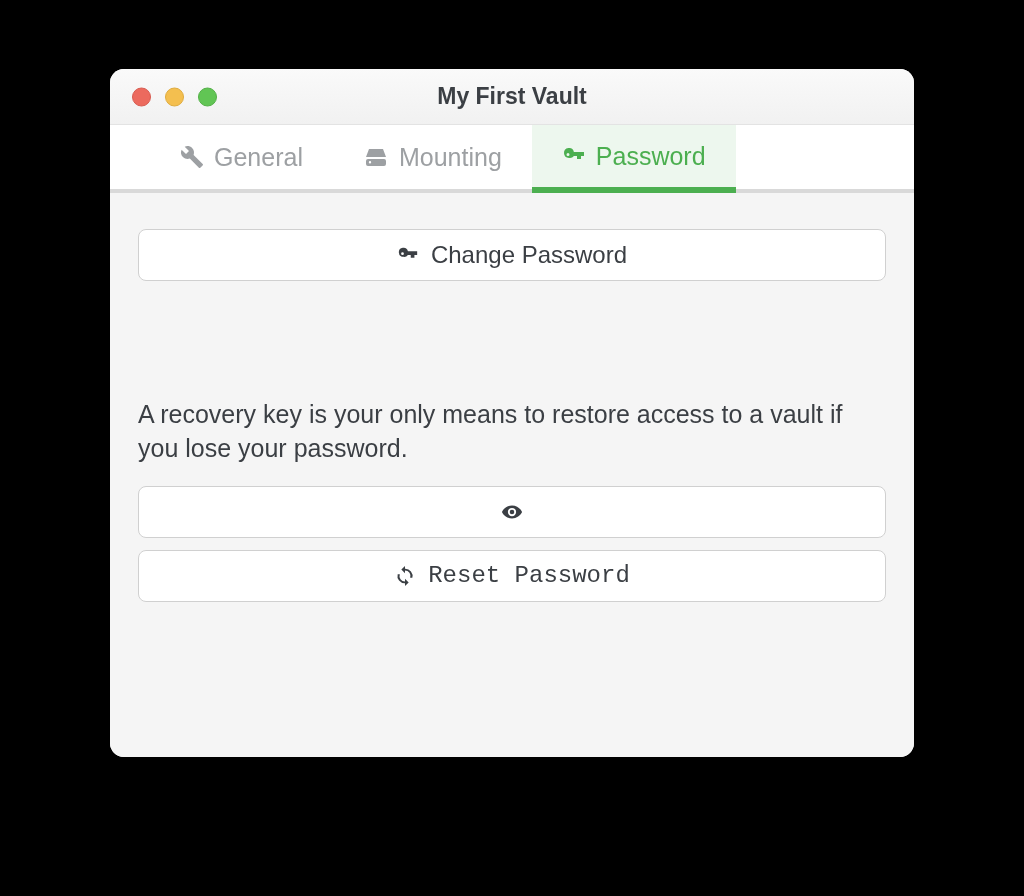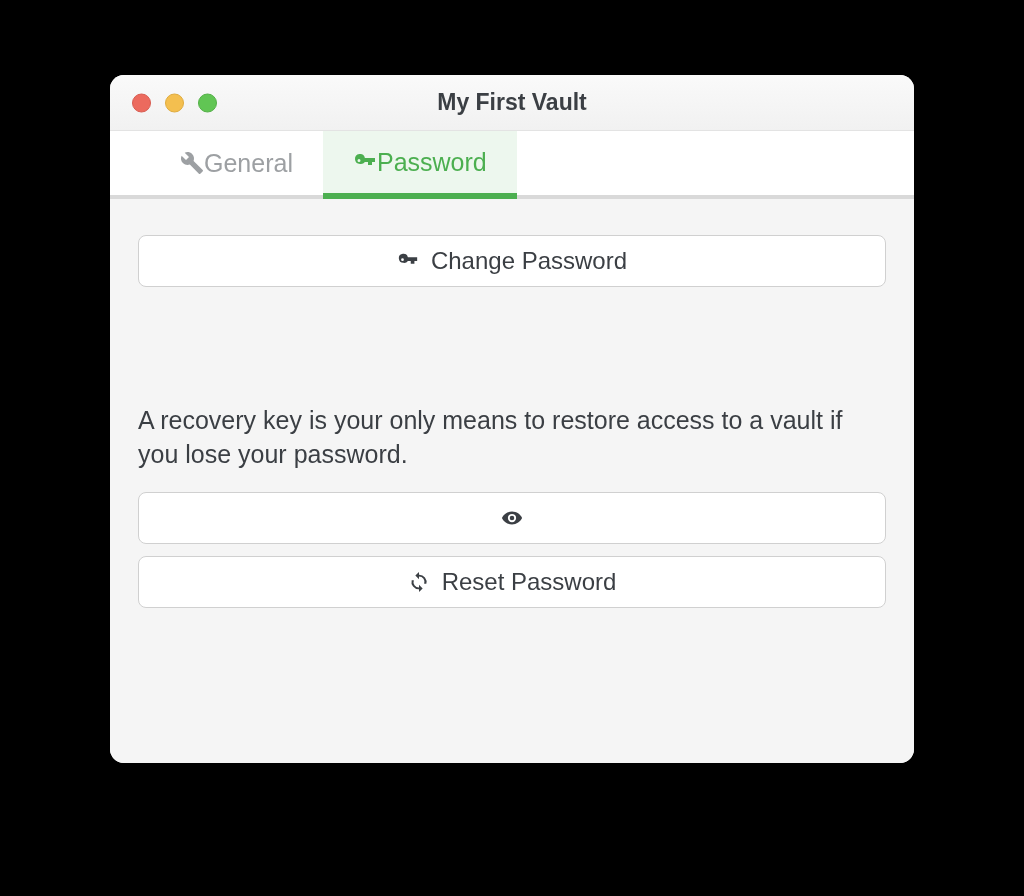--- a/index.html
+++ b/index.html
@@ -6,21 +6,21 @@
     body {
       background: #000;
       width: 1024px;
       height: 896px;
       font-family: -apple-system, BlinkMacSystemFont, "Segoe UI", "Helvetica Neue", Arial, sans-serif;
       overflow: hidden;
     }
     .window {
       position: absolute;
       left: 110px;
-      top: 75px;
+      top: 69px;
       width: 804px;
       height: 688px;
       background: #f5f5f5;
       border-radius: 14px;
       box-shadow: 0 22px 50px rgba(0,0,0,0.55), 0 0 0 1px rgba(0,0,0,0.05);
       overflow: hidden;
       display: flex;
       flex-direction: column;
     }
     .titlebar {
@@ -59,20 +59,21 @@
       background: #fff;
       display: flex;
       align-items: stretch;
       border-bottom: 4px solid #d9d9d9;
       flex-shrink: 0;
       padding-left: 40px;
     }
     .tab {
       display: flex;
       align-items: center;
+      gap: 10px;
       padding: 0 30px;
       font-size: 25px;
       color: #9da0a3;
       cursor: pointer;
       border-bottom: 4px solid transparent;
       margin-bottom: -4px;
       position: relative;
     }
     .tab.active {
       background: #edf7ee;
@@ -106,21 +107,21 @@
     }
     .btn .icon { display: inline-flex; }
     .btn .icon svg path, .btn .icon svg circle { fill: #3b3f44; }
     .desc {
       margin-top: 117px;
       font-size: 25px;
       line-height: 1.35;
       color: #3b3f44;
       margin-bottom: 20px;
     }
-    .btn + .btn { margin-top: 12px; }
+    .btn + .btn { margin-top: 12px; font-family: Liberation Mono, monospace; }
   </style>
 </head>
 <body>
 
 <div class="window">
   <div class="titlebar">
     <div class="traffic">
       <div class="light red"></div>
       <div class="light yellow"></div>
       <div class="light green"></div>
@@ -129,20 +130,28 @@
   </div>
 
   <div class="tabs">
     <div class="tab">
       <span class="icon">
         <svg width="24" height="24" viewBox="0 0 24 24">
             <path d="M22.7 19l-9.1-9.1c.9-2.3.4-5-1.5-6.9-2-2-5-2.4-7.4-1.3L9 6 6 9 1.6 4.7C.4 7.1.9 10.1 2.9 12.1c1.9 1.9 4.6 2.4 6.9 1.5l9.1 9.1c.4.4 1 .4 1.4 0l2.3-2.3c.5-.4.5-1.1.1-1.4z"></path>
           </svg>
       </span>
       <span>General</span>
+    </div>
+    <div class="tab">
+      <span class="icon">
+        <svg width="26" height="24" viewBox="0 0 24 24">
+            <path d="M4 14h16a2 2 0 0 1 2 2v3a2 2 0 0 1-2 2H4a2 2 0 0 1-2-2v-3a2 2 0 0 1 2-2zm2 4.5a1.2 1.2 0 1 0 0-2.4 1.2 1.2 0 0 0 0 2.4zM5 4h14l3 8H2l3-8z"></path>
+          </svg>
+      </span>
+      <span>Mounting</span>
     </div>
     <div class="tab active">
       <span class="icon">
         <svg width="24" height="24" viewBox="0 0 24 24">
             <path d="M7 14a5 5 0 1 1 4.9-6H22v4h-3v3h-4v-3h-3.1A5 5 0 0 1 7 14zm-1-5a1.5 1.5 0 1 0 0 3 1.5 1.5 0 0 0 0-3z"></path>
           </svg>
       </span>
       <span>Password</span>
     </div>
   </div>

